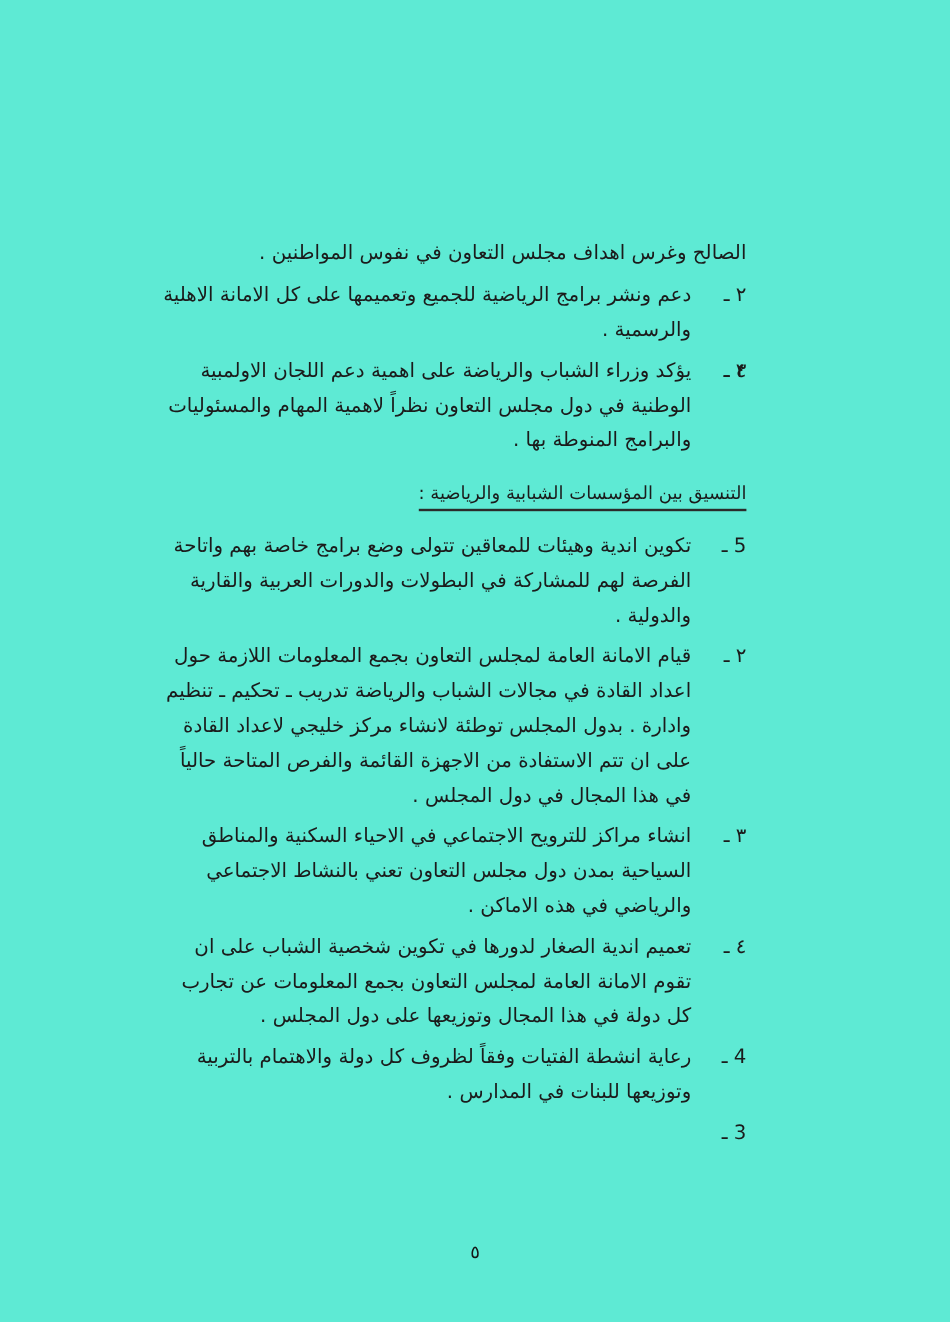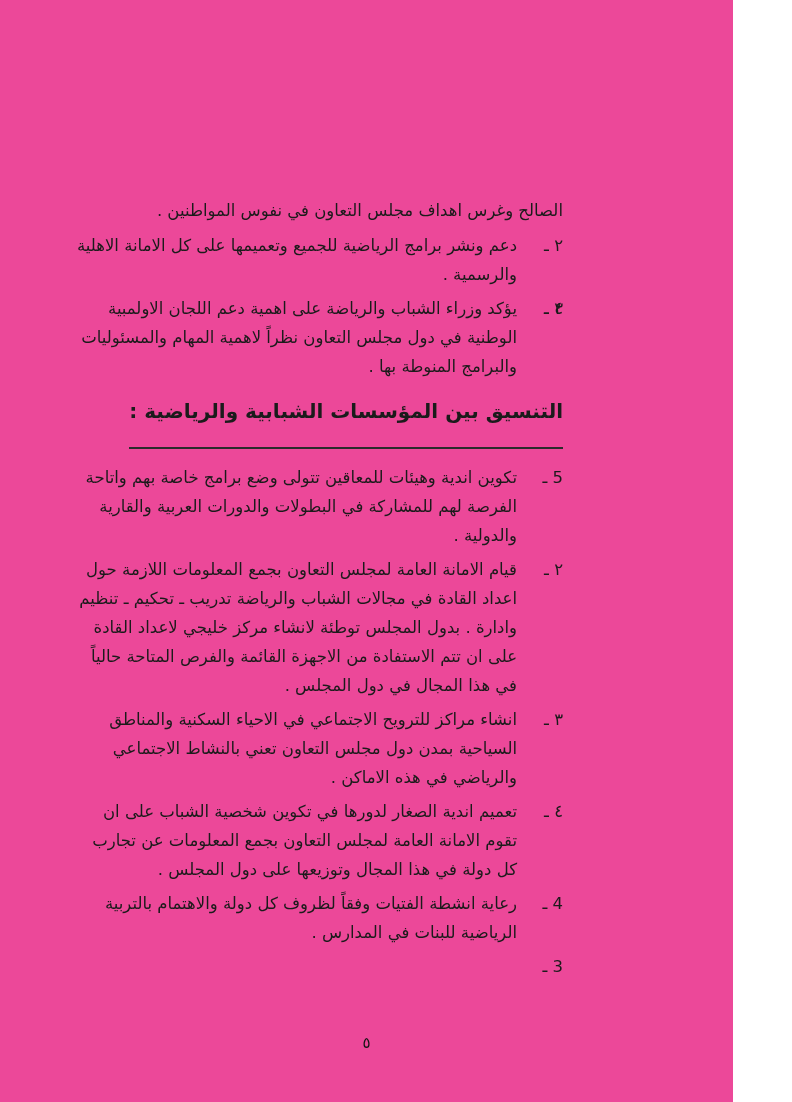--- a/index.html
+++ b/index.html
@@ -2,23 +2,23 @@
 <html lang="ar"><head>
 <meta charset="utf-8">
 <style>
   html, body {
     margin: 0;
     padding: 0;
     background: #ffffff;
   }
   .sheet {
     position: relative;
-    width: 733px;
+    width: 792px;
     height: 1102px;
-    background: #ec4899;
+    background: #5eead4;
     overflow: hidden;
     font-family: "DejaVu Sans", sans-serif;
     color: #1b1b1b;
   }
   .content {
     direction: rtl;
     position: absolute;
     top: 196px;
     right: 170px;
     width: 494px;
@@ -42,24 +42,24 @@
   }
   .marker {
     position: absolute;
     right: 0;
     top: 0;
     white-space: nowrap;
   }
   .section-heading {
     display: inline-block;
     margin: 12px 0 14px 0;
-    font-size: 20px;
-    font-weight: bold;
+    font-size: 15px;
+    font-weight: normal;
     line-height: 26px;
-    padding-bottom: 23px;
+    padding-bottom: 0;
     border-bottom: 2.5px solid #2b2b2b;
   }
   .heading-row {
     text-align: right;
   }
   .page-number {
     position: absolute;
     bottom: 50px;
     left: 0;
     right: 0;
@@ -106,21 +106,21 @@
       <div class="list-item">
         <span class="marker">٣ ـ</span>
         <span class="item-text">انشاء مراكز للترويح الاجتماعي في الاحياء السكنية والمناطق السياحية بمدن دول مجلس التعاون تعني بالنشاط الاجتماعي والرياضي في هذه الاماكن .</span>
       </div>
       <div class="list-item">
         <span class="marker">٤ ـ</span>
         <span class="item-text">تعميم اندية الصغار لدورها في تكوين شخصية الشباب على ان تقوم الامانة العامة لمجلس التعاون بجمع المعلومات عن تجارب كل دولة في هذا المجال وتوزيعها على دول المجلس .</span>
       </div>
       <div class="list-item">
         <span class="marker">4 ـ</span>
-        <span class="item-text">رعاية انشطة الفتيات وفقاً لظروف كل دولة والاهتمام بالتربية الرياضية للبنات في المدارس .</span>
+        <span class="item-text">رعاية انشطة الفتيات وفقاً لظروف كل دولة والاهتمام بالتربية وتوزيعها للبنات في المدارس .</span>
       </div>
       <div class="list-item">
         <span class="marker">3 ـ</span>
       </div>
     </div>
 
   </div>
 
   <div class="page-number">٥</div>
 </div>

